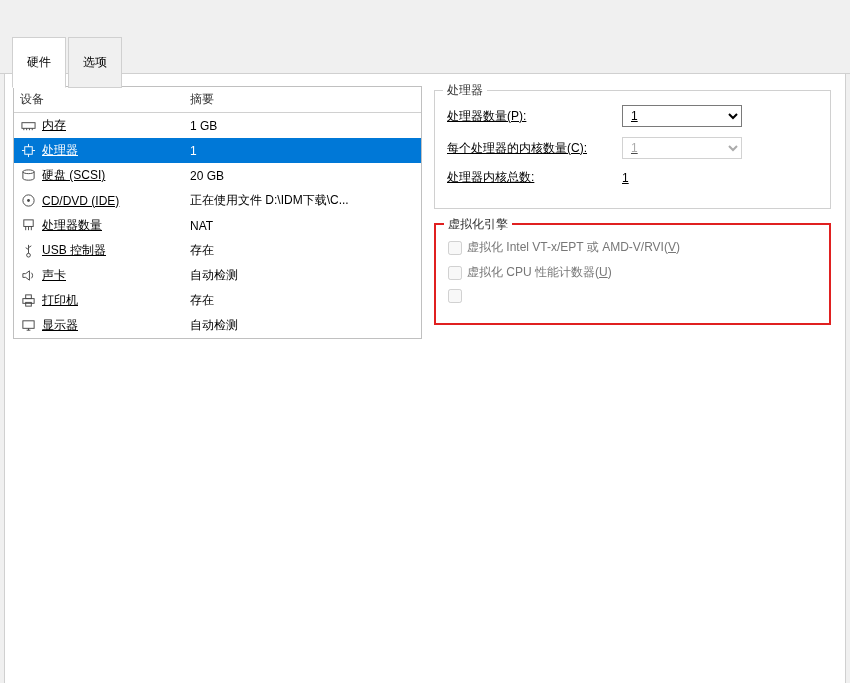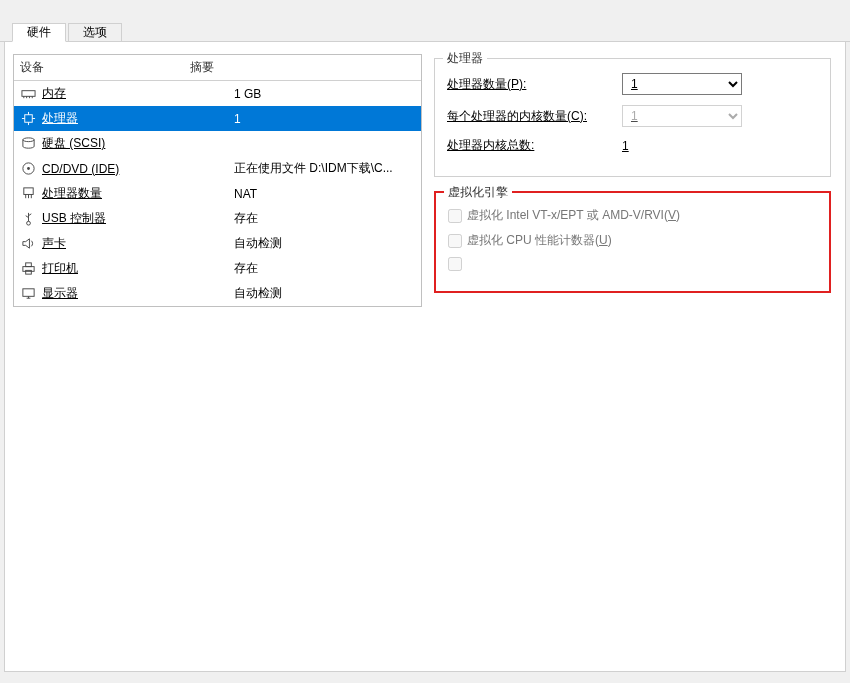--- a/index.html
+++ b/index.html
@@ -16,27 +16,27 @@
       width: 100%;
       height: 100%;
     }
     .tabbar {
       display: flex;
       padding: 4px 4px 0 12px;
       border-bottom: 1px solid #d0d0d0;
       margin-top: 18px;
     }
     .tab {
-      padding: 0 14px;
+      padding: 16px 14px;
       border: 1px solid #d0d0d0;
       background: #f0f0f0;
       margin-right: 2px;
       cursor: pointer;
       position: relative;
-      top: 1px;
+      top: 15px;
       text-align: center;
     }
     .tab.active {
       background: #fff;
       border-bottom: 1px solid #fff;
     }
     .panel {
       background: #fff;
       margin: 0 4px;
       height: 630px;
@@ -67,21 +67,21 @@
       display: flex;
       padding: 2px 6px;
       align-items: center;
       cursor: pointer;
     }
     .devrow.selected {
       background: #0078d7;
       color: #fff;
     }
     .devrow .col1 { padding: 2px 0; text-decoration: underline; }
-    .devrow .col2 { padding: 2px 0; margin-left: 44px; }
+    .devrow .col2 { padding: 2px 0; }
     .iconslot {
       width: 16px; height: 16px; display: inline-flex; align-items: center; justify-content: center;
       flex-shrink: 0;
     }
     .iconslot svg { width: 15px; height: 15px; }
     .right {
       flex: 1;
       padding: 12px 14px 12px 4px;
     }
     .groupbox {
@@ -183,20 +183,21 @@
         <div class="devrow">
           <div class="col1">
             <span class="iconslot">
               <svg viewBox="0 0 16 16">
                   <ellipse cx="8" cy="4" rx="6" ry="2" fill="none" stroke="#444"></ellipse>
                   <path d="M2 4 v7 a6 2 0 0 0 12 0 v-7" fill="none" stroke="#444"></path>
                 </svg>
             </span>
             <span>硬盘 (SCSI)</span>
           </div>
+          <div class="col2">20 GB</div>
         </div>
 
         <div class="devrow">
           <div class="col1">
             <span class="iconslot">
               <svg viewBox="0 0 16 16">
                   <circle cx="8" cy="8" r="6" fill="none" stroke="#444"></circle>
                   <circle cx="8" cy="8" r="1.5" fill="#444"></circle>
                 </svg>
             </span>

